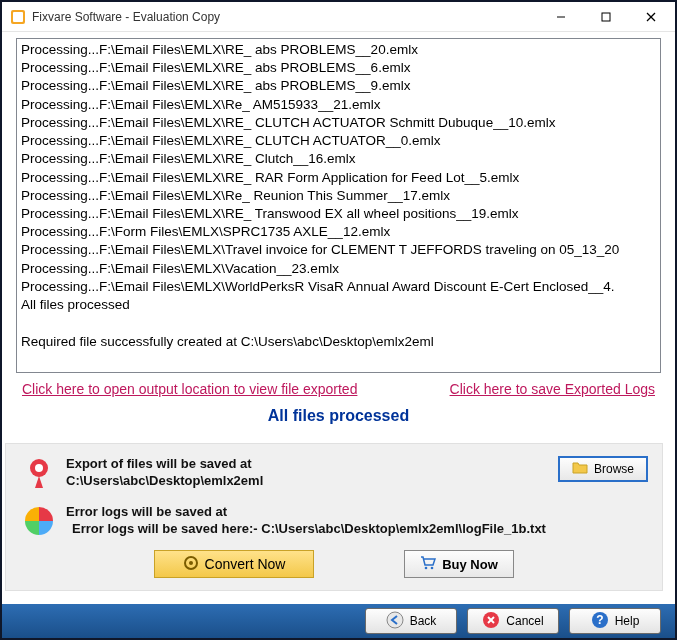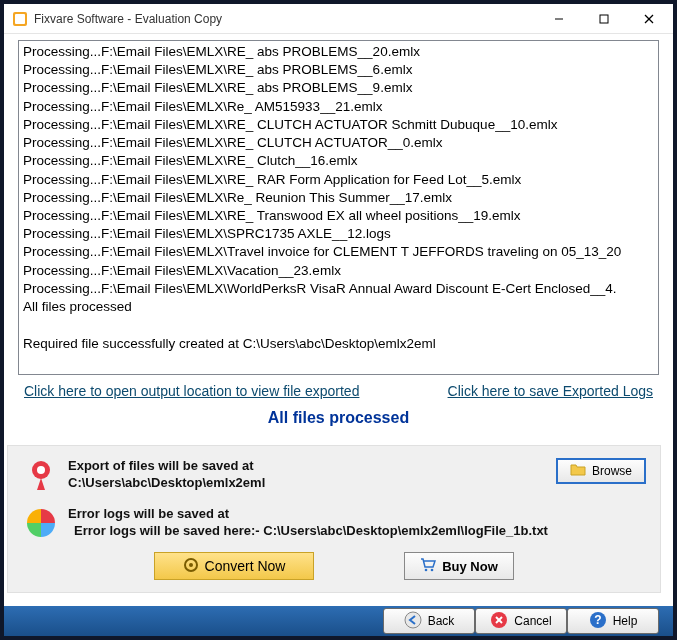--- a/index.html
+++ b/index.html
@@ -1,41 +1,41 @@
 <!DOCTYPE html>
 <html><head>
 <meta charset="utf-8">
 <style>
   * { box-sizing: border-box; margin: 0; padding: 0; }
   body { font-family: "Segoe UI", Arial, sans-serif; font-size: 12px; background: #fff; }
-  .window { width: 677px; height: 640px; border: 4px solid #0f172a; display: flex; flex-direction: column; background: #fff; }
+  .window { width: 677px; height: 640px; border: 2px solid #0f172a; display: flex; flex-direction: column; background: #fff; }
   .titlebar { height: 30px; background: #fff; display: flex; align-items: center; padding: 0 2px 0 8px; border-bottom: 1px solid #e5e5e5; }
   .titlebar .app-icon { width: 16px; height: 16px; margin-right: 6px; }
   .titlebar .title { flex: 1; font-size: 12px; color: #333; }
   .titlebar .win-controls { display: flex; }
   .titlebar .win-btn { width: 45px; height: 29px; display: flex; align-items: center; justify-content: center; cursor: pointer; }
   .content { flex: 1; display: flex; flex-direction: column; padding: 2px 2px 7px 2px; }
   .log-box { flex: 0 0 auto; margin: 4px 12px 6px 12px; height: 335px; border: 1px solid #828790; background: #fff; overflow-y: scroll; overflow-x: hidden; padding: 2px 4px; font-size: 13.5px; line-height: 1.35; color: #000; font-family: Arial, sans-serif; }
   .log-line { white-space: nowrap; overflow: hidden; }
   .links-row { display: flex; justify-content: space-between; padding: 2px 18px 6px 18px; font-size: 14px; }
-  .links-row a { color: #0c4a6e; text-decoration: underline; cursor: pointer; }
+  .links-row a { color: #be185d; text-decoration: underline; cursor: pointer; }
   .status-bar { text-align: center; color: #003399; font-weight: bold; font-size: 16px; padding: 4px 0 12px 0; }
   .lower-panel { margin: 6px 10px 6px 1px; background: #f0f0f0; border: 1px solid #e0e0e0; padding: 12px 14px 10px 14px; }
   .row { display: flex; align-items: flex-start; margin-bottom: 14px; }
   .row .ico { width: 38px; flex: 0 0 38px; display:flex; justify-content:center; padding-top:2px;}
   .row .txt { flex: 1; padding-left: 8px; }
   .row .txt .lbl { font-weight: bold; font-size: 13px; color: #111; margin-bottom: 2px; }
   .row .txt .val { font-weight: bold; font-size: 13px; color: #111; padding-left: 6px; }
   .row .act { flex: 0 0 110px; display: flex; justify-content: flex-end; }
   .btn { display: inline-flex; align-items: center; justify-content: center; gap: 6px; height: 24px; padding: 0 14px; background: linear-gradient(#fdfdfd,#e8e8e8); border: 1px solid #888; border-radius: 0; cursor: pointer; font-size: 12px; color: #000; }
   .btn.browse { border: 2px solid #2a6fc9; padding: 0 10px; height:26px; width:90px;}
   .convert-row { display: flex; justify-content: center; gap: 90px; padding: 8px 0 2px 0; }
   .btn.convert { background: linear-gradient(#ffe28a,#f3c84a); border:1px solid #c9a227; font-weight: normal; font-size: 14px; height: 28px; width: 160px; }
   .btn.buy { font-weight: bold; font-size: 13px; height: 28px; width: 110px; }
-  .footer { height: 42px; background: linear-gradient(#2d6db3,#1a4f8a); display: flex; align-items: center; justify-content: flex-end; padding: 0 14px; }
+  .footer { height: 42px; background: linear-gradient(#2d6db3,#1a4f8a); display: flex; align-items: center; justify-content: flex-end; gap: 10px; padding: 0 14px; }
   .footer .btn { height: 26px; width: 92px; background: linear-gradient(#fdfdfd,#e4e4e4); border:1px solid #6a6a6a; border-radius:3px;}
 </style>
 </head>
 <body>
 
 <div class="window">
 
   <div class="titlebar">
     <span class="app-icon">
       <svg width="16" height="16" viewBox="0 0 16 16">
@@ -69,21 +69,21 @@
         <div class="log-line">Processing...F:\Email Files\EMLX\RE_ abs PROBLEMS__20.emlx</div>
         <div class="log-line">Processing...F:\Email Files\EMLX\RE_ abs PROBLEMS__6.emlx</div>
         <div class="log-line">Processing...F:\Email Files\EMLX\RE_ abs PROBLEMS__9.emlx</div>
         <div class="log-line">Processing...F:\Email Files\EMLX\Re_ AM515933__21.emlx</div>
         <div class="log-line">Processing...F:\Email Files\EMLX\RE_ CLUTCH ACTUATOR Schmitt Dubuque__10.emlx</div>
         <div class="log-line">Processing...F:\Email Files\EMLX\RE_ CLUTCH ACTUATOR__0.emlx</div>
         <div class="log-line">Processing...F:\Email Files\EMLX\RE_ Clutch__16.emlx</div>
         <div class="log-line">Processing...F:\Email Files\EMLX\RE_ RAR Form Application for Feed Lot__5.emlx</div>
         <div class="log-line">Processing...F:\Email Files\EMLX\Re_ Reunion This Summer__17.emlx</div>
         <div class="log-line">Processing...F:\Email Files\EMLX\RE_ Transwood EX all wheel positions__19.emlx</div>
-        <div class="log-line">Processing...F:\Email Files\EMLX\SPRC1735 AXLE__12.logs</div>
+        <div class="log-line">Processing...F:\Form Files\EMLX\SPRC1735 AXLE__12.emlx</div>
         <div class="log-line">Processing...F:\Email Files\EMLX\Travel invoice for CLEMENT T JEFFORDS traveling on 05_13_20</div>
         <div class="log-line">Processing...F:\Email Files\EMLX\Vacation__23.emlx</div>
         <div class="log-line">Processing...F:\Email Files\EMLX\WorldPerksR VisaR Annual Award Discount E-Cert Enclosed__4.</div>
         <div class="log-line">All files processed</div>
         <div class="log-line">&nbsp;</div>
         <div class="log-line">Required file successfully created at C:\Users\abc\Desktop\emlx2eml</div>
       </div>
 
     <div class="links-row">
       <a>Click here to open output location to view file exported</a>

